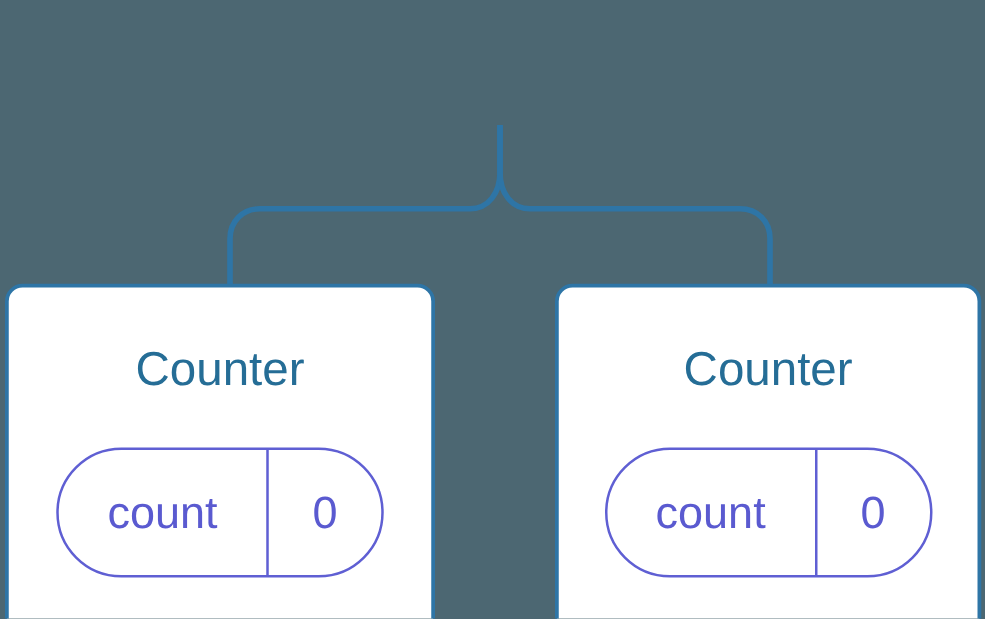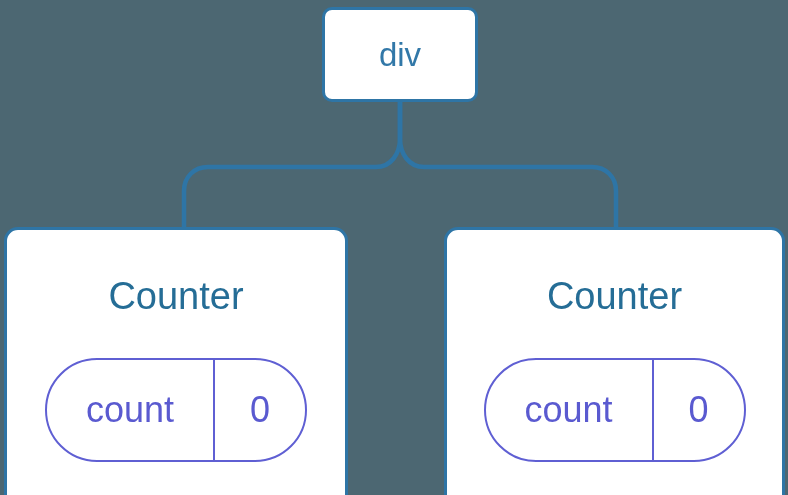--- a/index.html
+++ b/index.html
@@ -102,23 +102,20 @@
 </head>
 <body>
 
 <div class="canvas">
 
   <svg class="connector-svg" viewBox="0 0 788 495" aria-hidden="true">
     <path d="M400 100 L400 138 C400 154 391 167 376 167 L208 167 C194 167 184 177 184 191 L184 228"></path>
     <path d="M400 100 L400 138 C400 154 409 167 424 167 L592 167 C606 167 616 177 616 191 L616 228"></path>
   </svg>
 
-  <div class="root-node">
-    <span class="root-label">div</span>
-  </div>
 
   <div class="component-card card-1">
     <div class="card-title">Counter</div>
     <div class="state-pill">
       <div class="state-key">count</div>
       <div class="state-value">0</div>
     </div>
   </div>
 
   <div class="component-card card-2">

